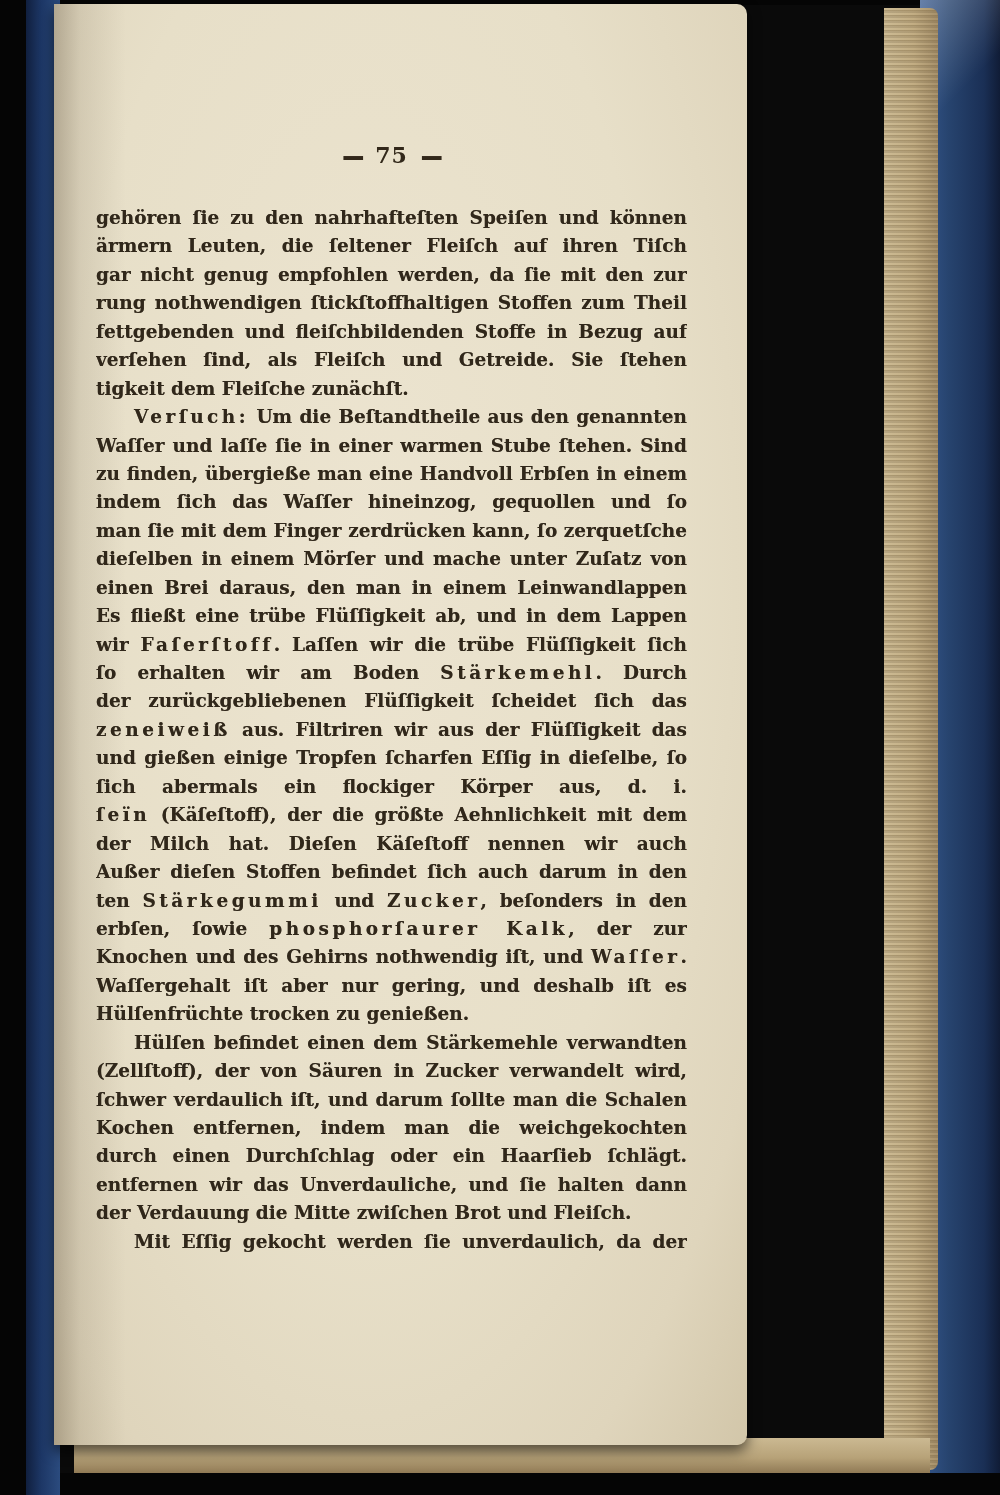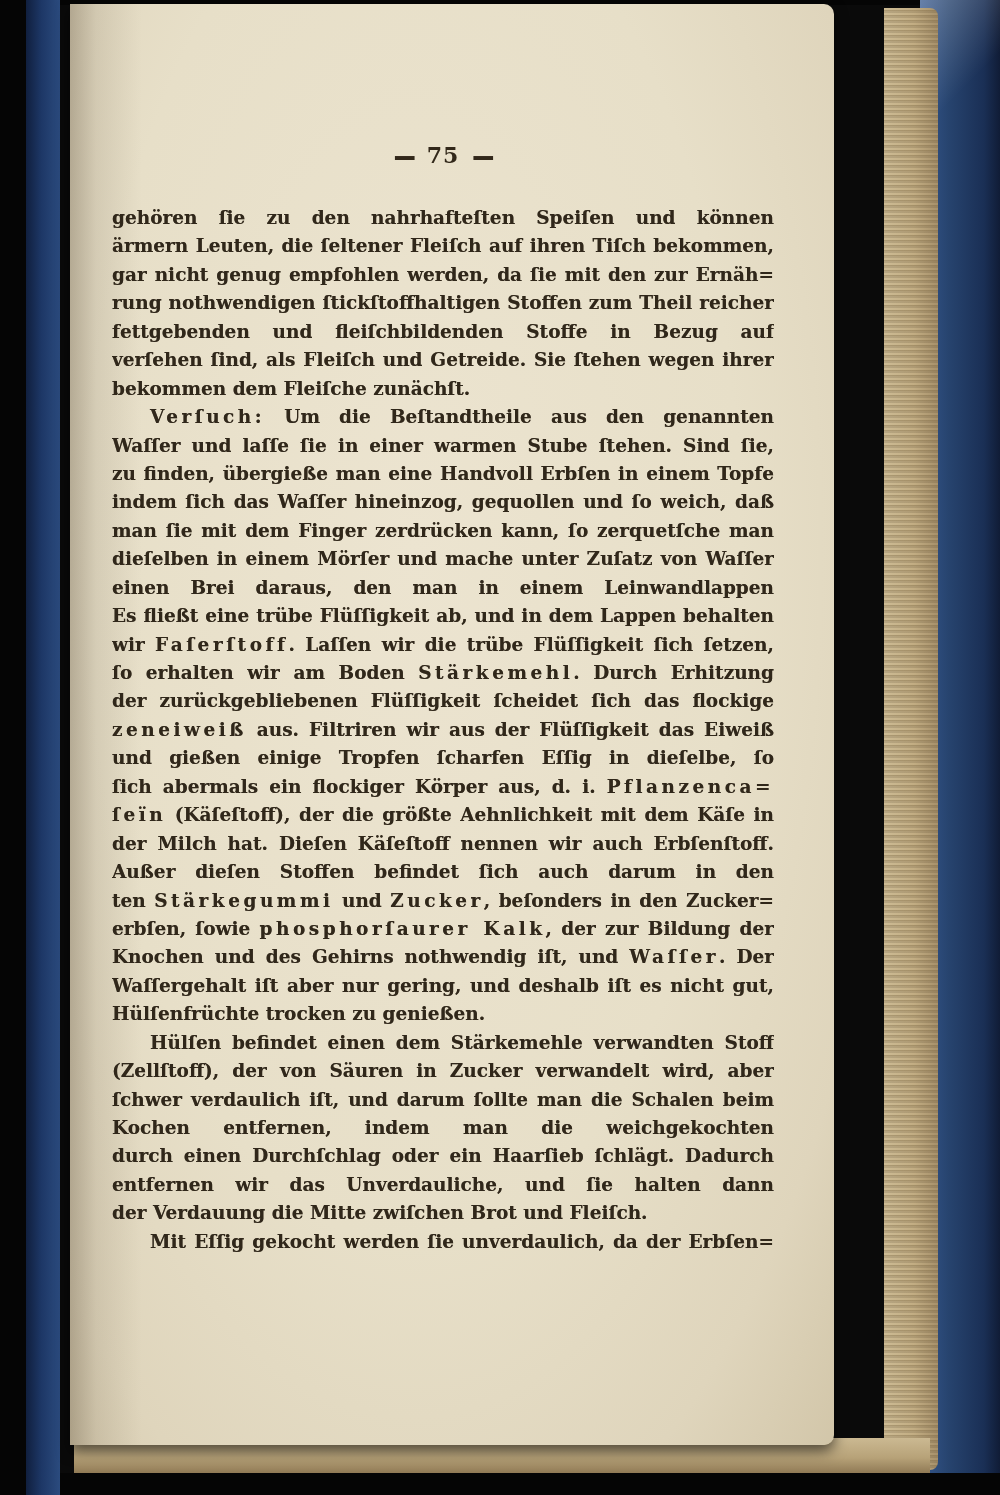--- a/index.html
+++ b/index.html
@@ -37,21 +37,21 @@
   .cover-left{
     position:absolute;left:26px;top:0;width:34px;height:1495px;
     background:linear-gradient(to right,#101f3e,#1d3766 45%,#2b4b7e);
   }
   .black-left{position:absolute;left:0;top:0;width:26px;height:1495px;background:#050505;}
   .black-top{position:absolute;left:0;top:0;width:1000px;height:5px;background:#050505;}
   .black-bottom{position:absolute;left:0;top:1473px;width:1000px;height:22px;background:#050505;}
 
   
   .page{
-    position:absolute;left:70px;top:4px;width:764px;height:1441px;
+    position:absolute;left:54px;top:4px;width:693px;height:1441px;
     box-sizing:border-box;
     padding:136px 60px 0 42px;
     background:
       linear-gradient(to right,rgba(55,40,20,.28) 0,rgba(55,40,20,.10) 26px,rgba(55,40,20,0) 72px),
       radial-gradient(ellipse at 45% 38%,#ece4d0 0%,#e7dfc8 55%,#dfd5bc 82%,#d2c6a9 100%);
     box-shadow:0 6px 14px rgba(0,0,0,.6);
     border-radius:0 10px 10px 0;
     color:#32281a;
   }
   .page-header{
@@ -100,21 +100,21 @@
       <span class="dash">—</span><span class="num">75</span><span class="dash">—</span>
     </div>
     <div class="text-block">
         <div class="paragraph">
           <div class="line">gehören ſie zu den nahrhafteſten Speiſen und können beſonders</div>
           <div class="line">ärmern Leuten, die ſeltener Fleiſch auf ihren Tiſch bekommen,</div>
           <div class="line">gar nicht genug empfohlen werden, da ſie mit den zur Ernäh=</div>
           <div class="line">rung nothwendigen ſtickſtoffhaltigen Stoffen zum Theil reicher</div>
           <div class="line">fettgebenden und fleiſchbildenden Stoffe in Bezug auf Nahrhaf=</div>
           <div class="line">verſehen ſind, als Fleiſch und Getreide. Sie ſtehen wegen ihrer</div>
-          <div class="line last">bekommen dem Fleiſche zunächſt.</div>
+          <div class="line last">tigkeit dem Fleiſche zunächſt.</div>
         </div>
         <div class="paragraph indent">
           <div class="line"><span class="sperr">Verſuch:</span> Um die Beſtandtheile aus den genannten Früchten</div>
           <div class="line">Waſſer und laſſe ſie in einer warmen Stube ſtehen. Sind ſie,</div>
           <div class="line">zu finden, übergieße man eine Handvoll Erbſen in einem Topfe mit</div>
           <div class="line">indem ſich das Waſſer hineinzog, gequollen und ſo weich, daß</div>
           <div class="line">man ſie mit dem Finger zerdrücken kann, ſo zerquetſche man</div>
           <div class="line">dieſelben in einem Mörſer und mache unter Zuſatz von Waſſer</div>
           <div class="line">einen Brei daraus, den man in einem Leinwandlappen auspreßt.</div>
           <div class="line">Es fließt eine trübe Flüſſigkeit ab, und in dem Lappen behalten</div>

